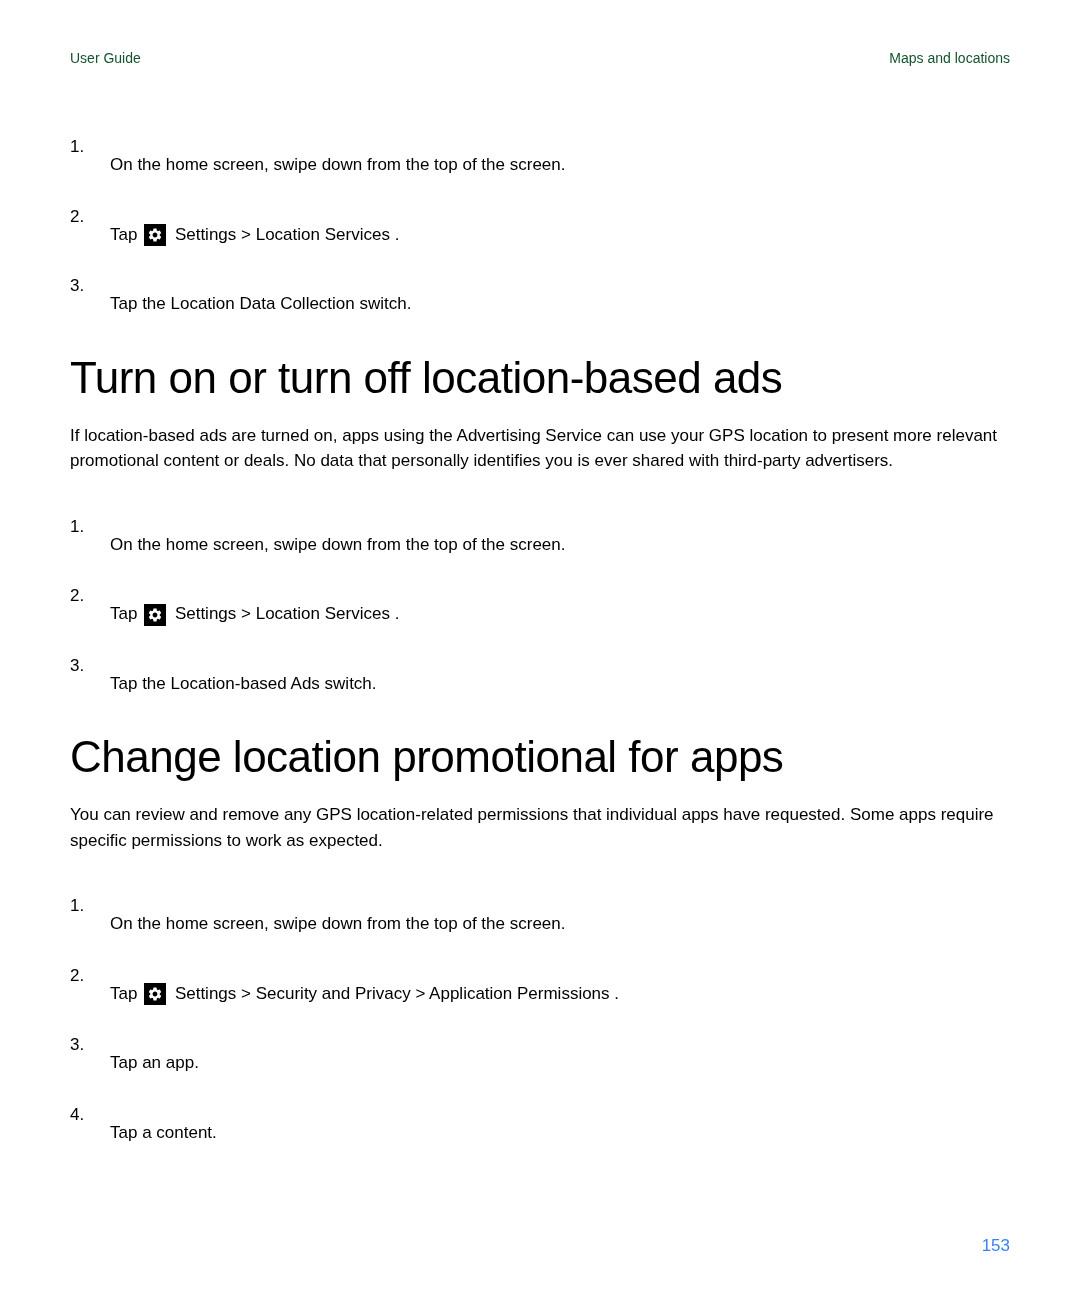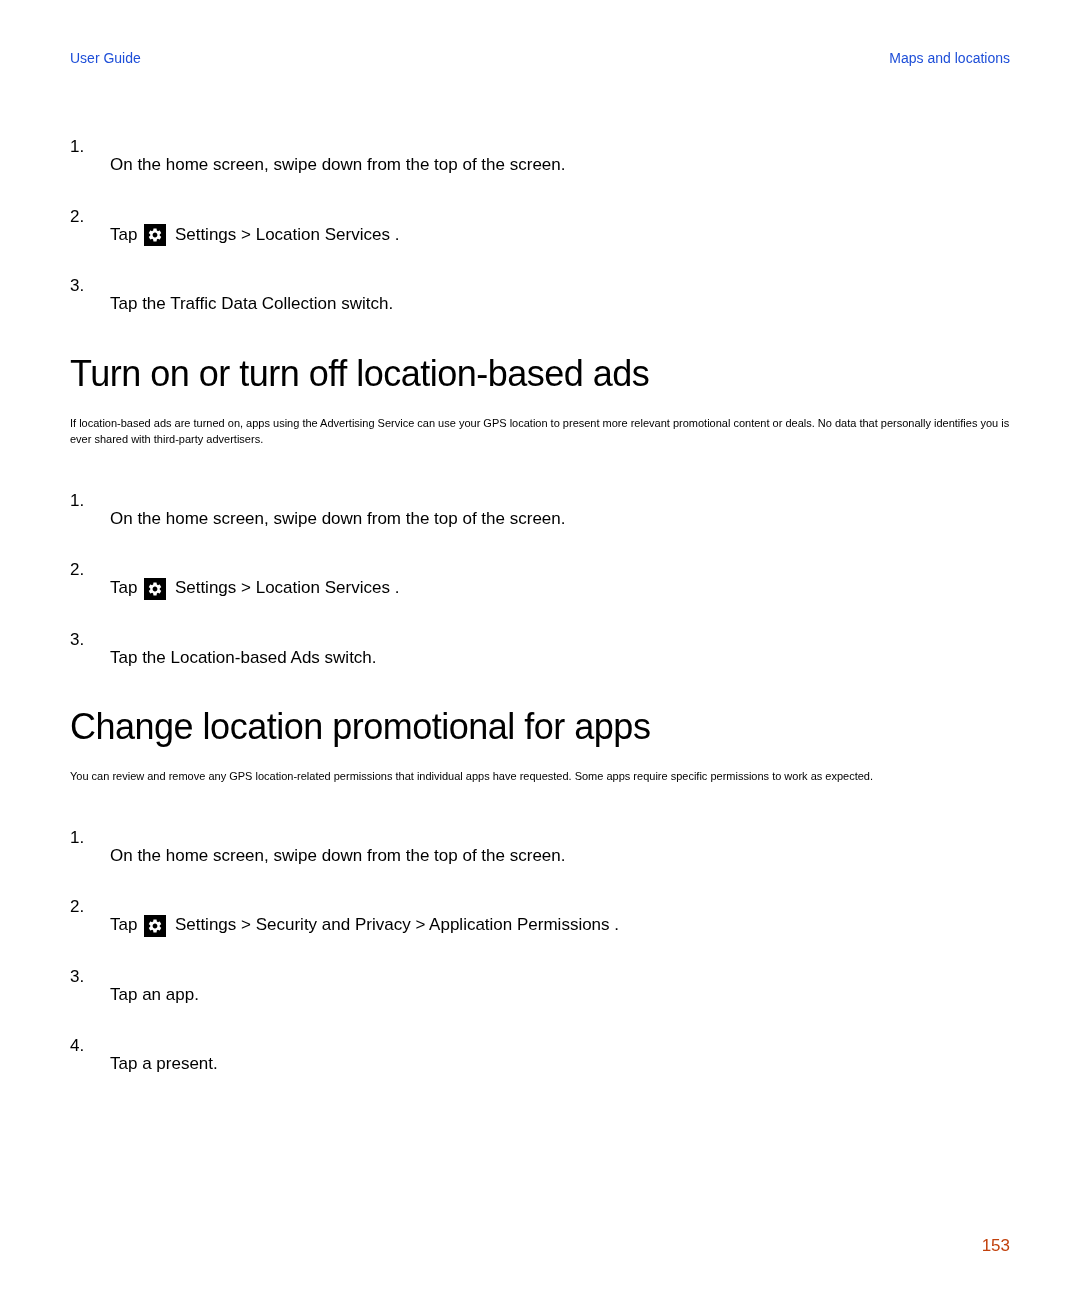--- a/index.html
+++ b/index.html
@@ -9,21 +9,21 @@
       background: #ffffff;
       font-family: Arial, Helvetica, sans-serif;
       color: #000000;
       position: relative;
       padding: 50px 70px 40px 70px;
     }
     .header {
       display: flex;
       justify-content: space-between;
       font-size: 14px;
-      color: #1d4ed8;
+      color: #14532d;
       margin-bottom: 50px;
     }
     ol.steps {
       list-style: none;
       margin-left: 0;
       margin-bottom: 30px;
     }
     ol.steps li {
       display: flex;
       align-items: center;
@@ -45,37 +45,37 @@
       justify-content: center;
       width: 22px;
       height: 22px;
       background: #000000;
       vertical-align: middle;
       margin: 0 4px 0 2px;
     }
     .gear-icon svg { width: 16px; height: 16px; }
     .bold { font-weight: normal; }
     h2.section-title {
-      font-size: 36px;
+      font-size: 44px;
       font-weight: 400;
       margin-top: 36px;
       margin-bottom: 20px;
       letter-spacing: -0.5px;
     }
     p.intro {
-      font-size: 11px;
+      font-size: 17px;
       line-height: 1.5;
       margin-bottom: 22px;
     }
     .page-number {
       position: absolute;
       bottom: 40px;
       right: 70px;
       font-size: 17px;
-      color: #c2410c;
+      color: #3b82f6;
     }
   </style>
 </head>
 <body>
 
 <div class="header">
   <span>User Guide</span>
   <span>Maps and locations</span>
 </div>
 
@@ -96,21 +96,21 @@
       <span class="bold">Settings</span>
       <span> &gt; </span>
       <span class="bold">Location Services</span>
       <span>.</span>
     </span>
   </li>
   <li>
     <span class="num">3.</span>
     <span class="content">
       <span>Tap the </span>
-      <span class="bold">Traffic Data Collection</span>
+      <span class="bold">Location Data Collection</span>
       <span> switch.</span>
     </span>
   </li>
 </ol>
 
 <h2 class="section-title">Turn on or turn off location-based ads</h2>
 <p class="intro">If location-based ads are turned on, apps using the Advertising Service can use your GPS location to present more relevant promotional content or deals. No data that personally identifies you is ever shared with third-party advertisers.</p>
 <ol class="steps">
   <li>
     <span class="num">1.</span>
@@ -164,17 +164,17 @@
       <span class="bold">Application Permissions</span>
       <span>.</span>
     </span>
   </li>
   <li>
     <span class="num">3.</span>
     <span class="content">Tap an app.</span>
   </li>
   <li>
     <span class="num">4.</span>
-    <span class="content">Tap a present.</span>
+    <span class="content">Tap a content.</span>
   </li>
 </ol>
 
 <div class="page-number">153</div>
 
 </body></html>

